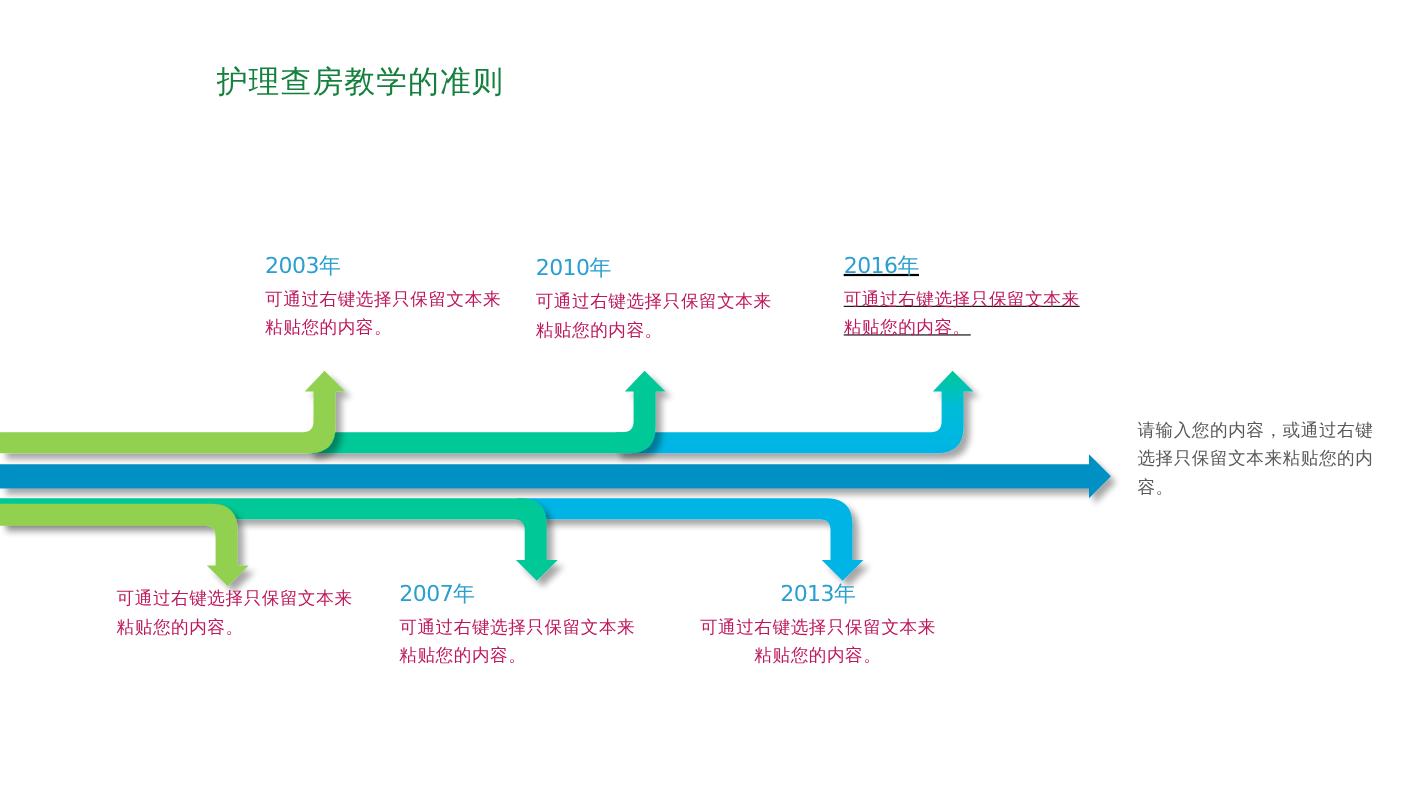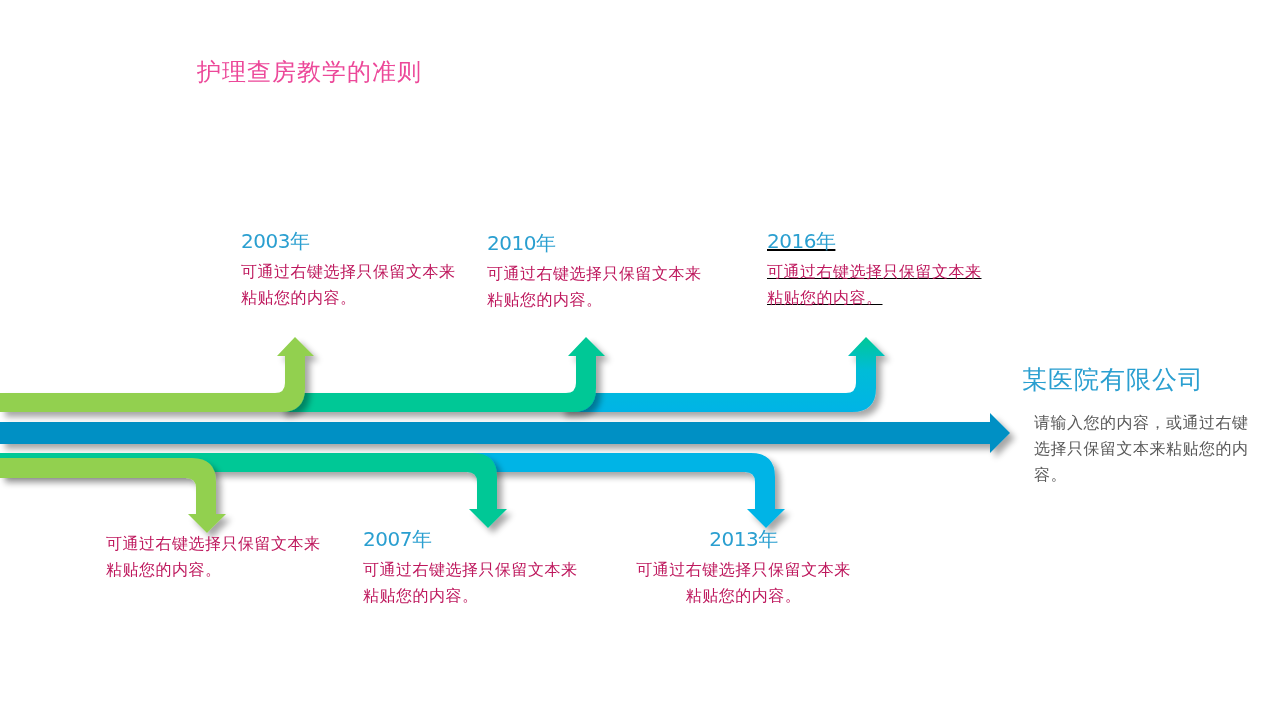--- a/index.html
+++ b/index.html
@@ -3,21 +3,21 @@
   <meta charset="utf-8">
   <style>
     html, body { margin: 0; padding: 0; }
     body {
       width: 1279px; height: 720px; position: relative; overflow: hidden;
       background: #ffffff;
       font-family: "DejaVu Sans", "Liberation Sans", sans-serif;
     }
     .title {
       position: absolute; left: 197px; top: 56px;
-      font-size: 24px; color: #ec4899; letter-spacing: 1px; white-space: nowrap; text-align: right;
+      font-size: 28px; color: #15803d; letter-spacing: 1px; white-space: nowrap; text-align: right;
     }
     svg.timeline { position: absolute; left: 0; top: 0; }
     .milestone { position: absolute; }
     .milestone .year {
       font-size: 20px; color: #2a9fd0; line-height: 30px; white-space: nowrap;
       letter-spacing: -0.5px;
     }
     .milestone .desc {
       font-size: 16px; color: #be185d; line-height: 26px; width: 215px;
       margin-top: 3px; letter-spacing: 0.5px;
@@ -104,15 +104,14 @@
 <div class="milestone" style="left:363px; top:524px;">
   <div class="year">2007年</div>
   <div class="desc">可通过右键选择只保留文本来粘贴您的内容。</div>
 </div>
 <div class="milestone" style="left:636px; top:524px;text-align:center;">
   <div class="year">2013年</div>
   <div class="desc">可通过右键选择只保留文本来粘贴您的内容。</div>
 </div>
 
 <div class="company">
-  <div class="name">某医院有限公司</div>
   <div class="desc">请输入您的内容，或通过右键选择只保留文本来粘贴您的内容。</div>
 </div>
 
 </body></html>

